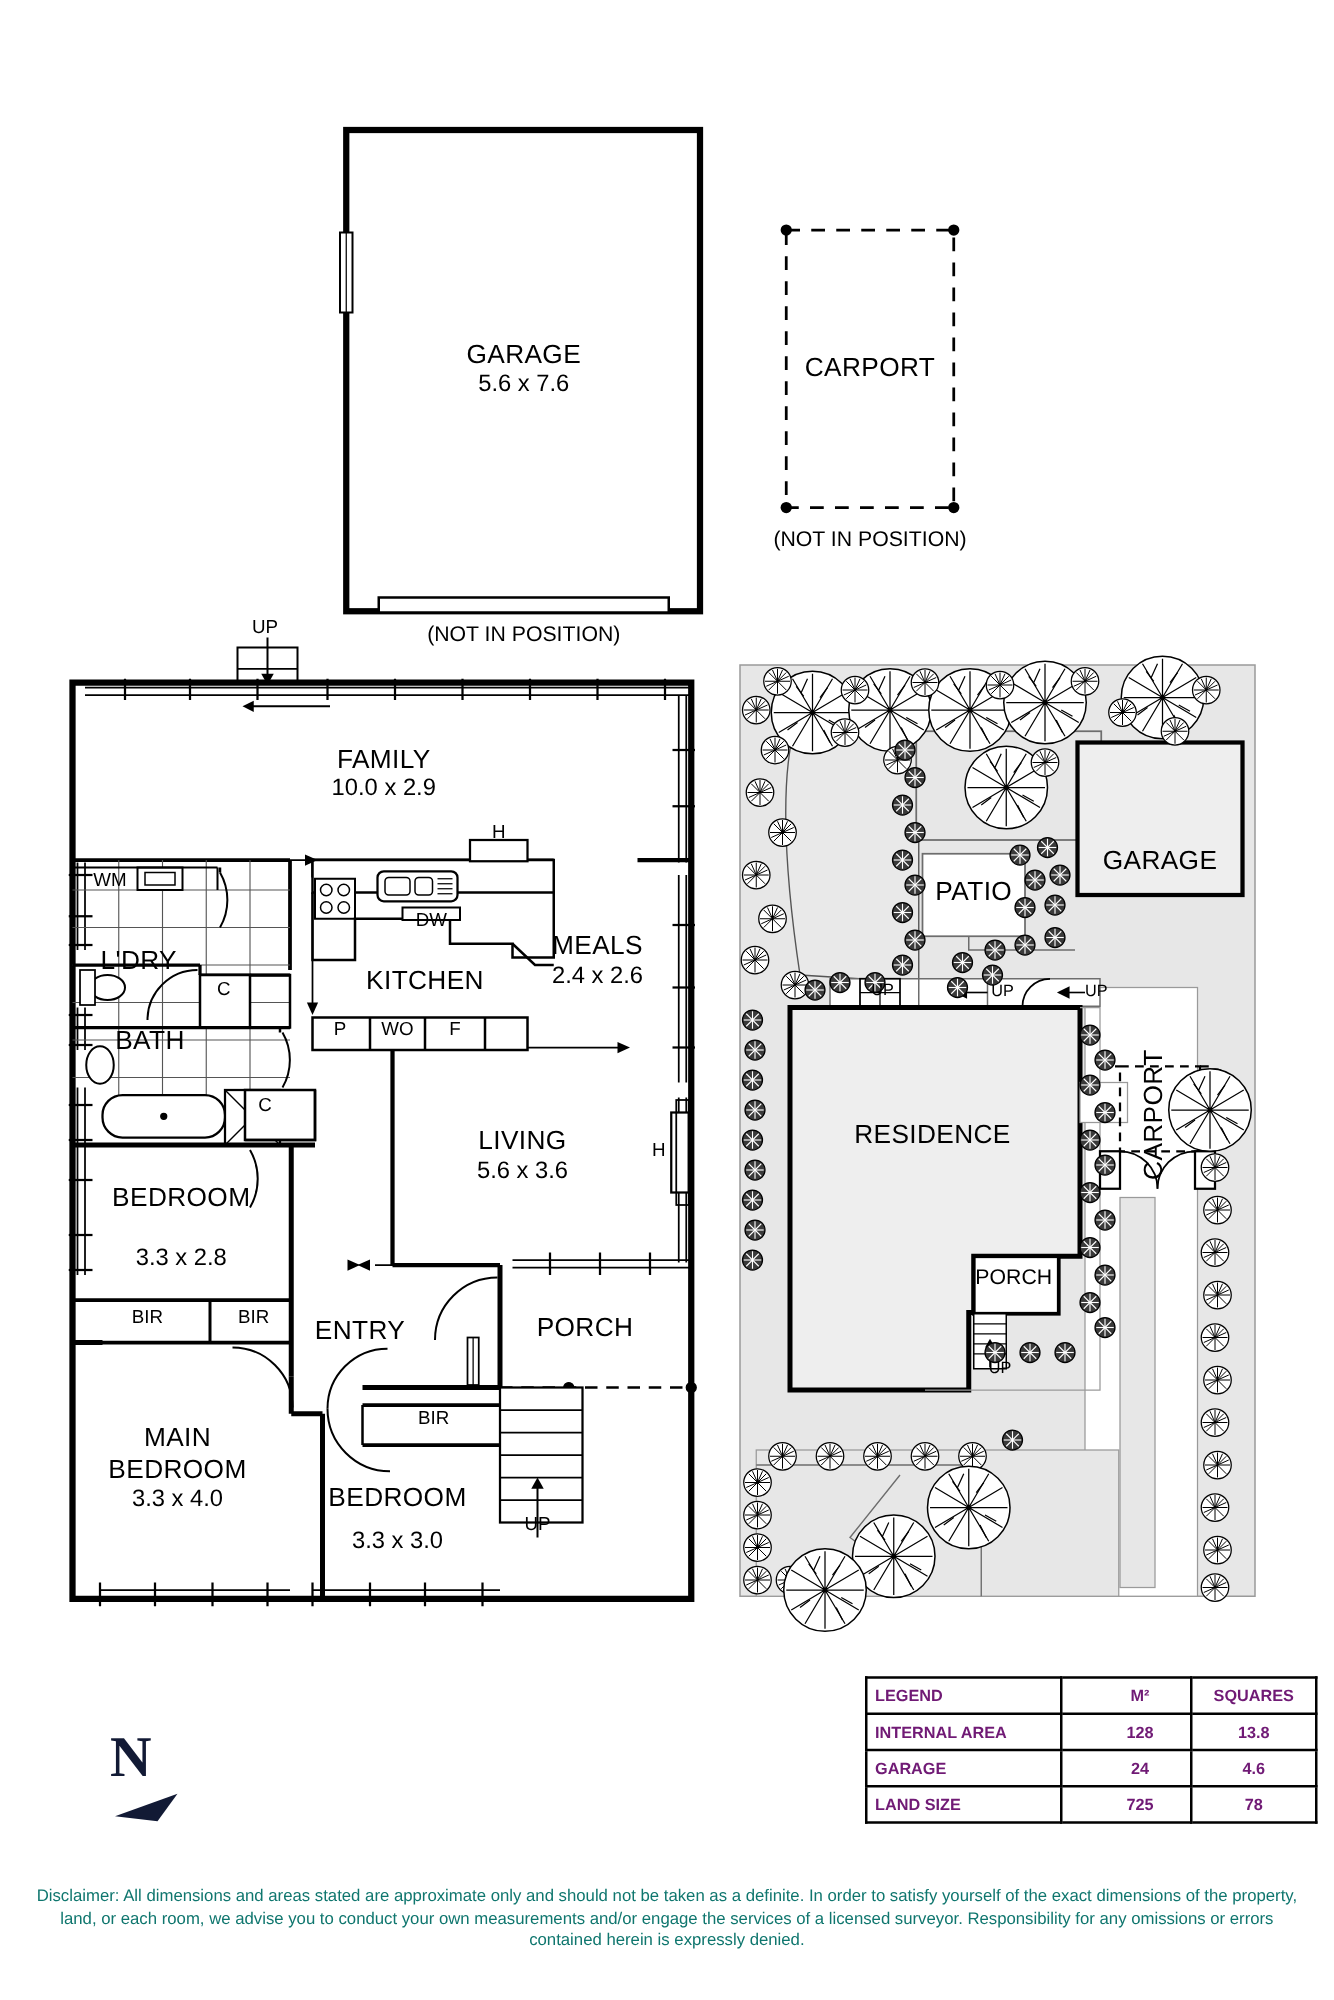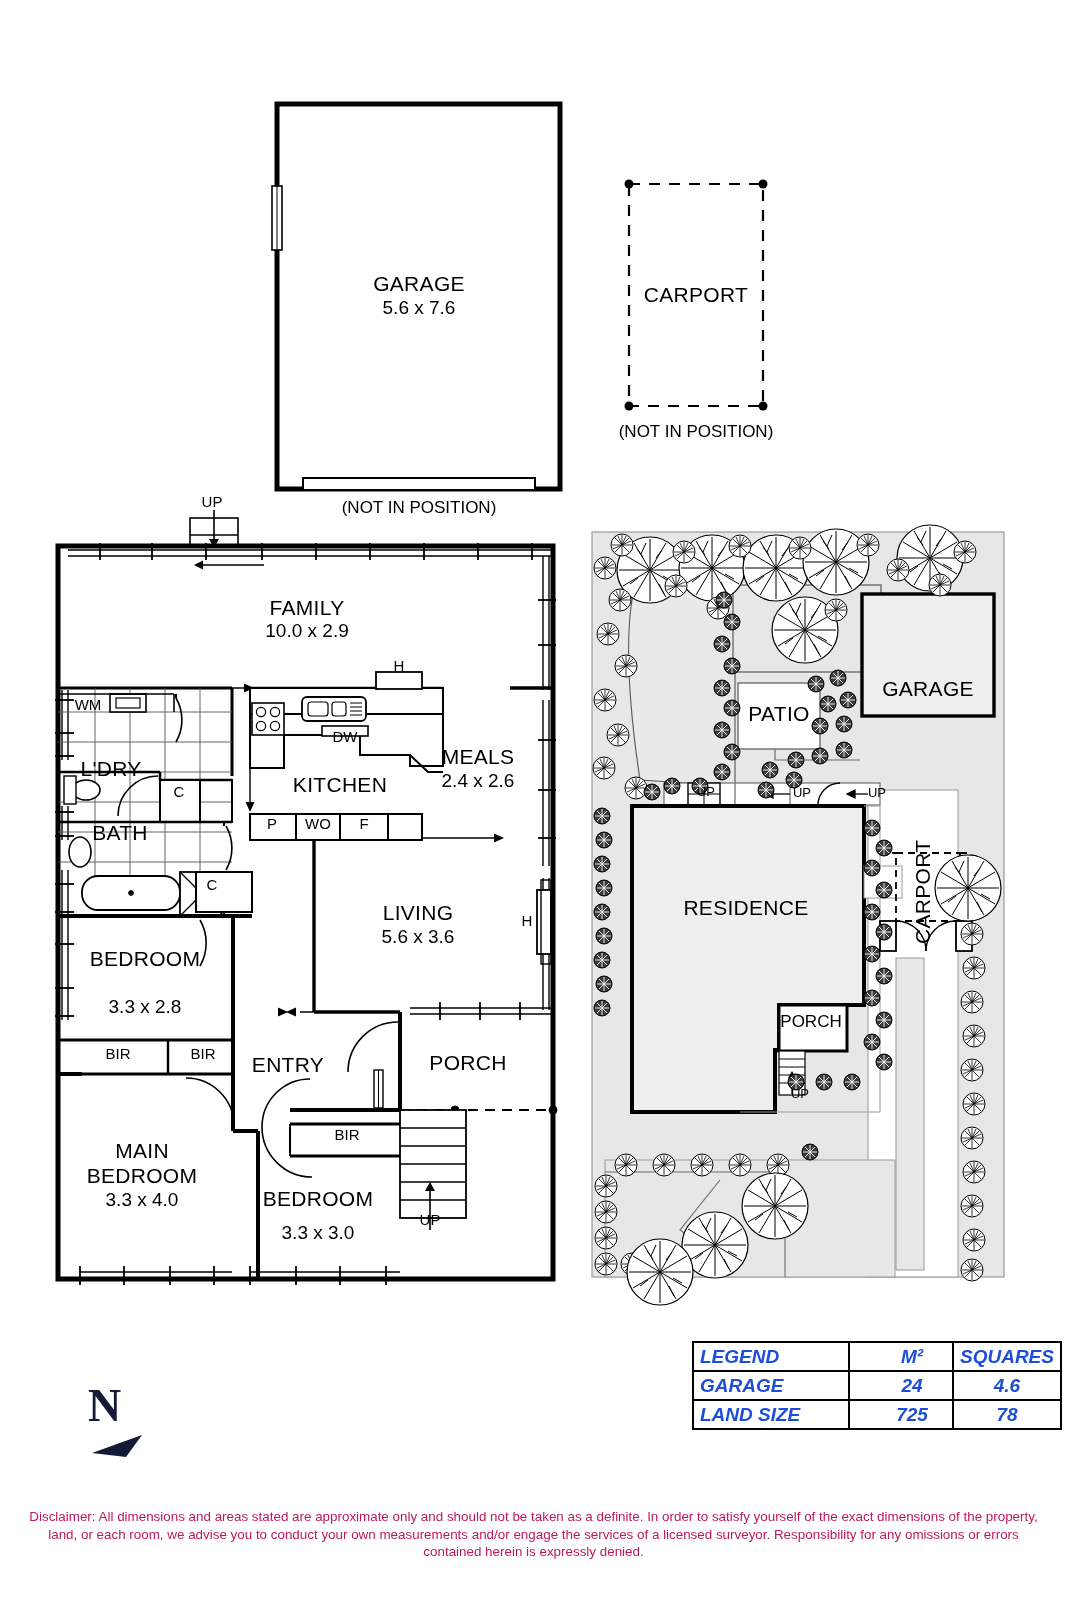--- a/index.html
+++ b/index.html
@@ -15,36 +15,36 @@
   .room-name{font-size:21px;letter-spacing:.3px;}
   .room-dim{font-size:19px;}
   .small{font-size:15px;}
   .tiny{font-size:13px;}
   .mid{font-size:17px;}
   .ctr{transform:translateX(-50%);}
 
   
   .legend{position:absolute;left:692px;top:1341px;border-collapse:collapse;
           font-family:"Liberation Sans", sans-serif;}
-  .legend td,.legend th{border:2px solid #000;height:27px;font-size:19px;
-          padding:0 6px;font-weight:bold;color:#1d4ed8;font-style:italic;}
+  .legend td,.legend th{border:2px solid #000;height:27px;font-size:13px;
+          padding:0 6px;font-weight:bold;color:#701a75;}
   .legend th{font-weight:bold;}
   .legend .c1{width:142px;text-align:left;}
   .legend .c2{width:68px;text-align:center;padding-left:28px;}
   .legend .c3{width:86px;text-align:center;}
   .legend .val{font-weight:bold;}
 
   
   .north{position:absolute;left:88px;top:1383px;}
   .north .n-letter{font-family:"Liberation Serif", serif;font-weight:bold;
         font-size:46px;color:#121a35;line-height:1;}
 
   
   .disclaimer{position:absolute;left:18px;top:1508px;width:1031px;text-align:center;
-      font-family:"Liberation Sans", sans-serif;font-size:13.4px;line-height:1.32;color:#be185d;}
+      font-family:"Liberation Sans", sans-serif;font-size:13.4px;line-height:1.32;color:#0f766e;}
 
   .rot90{transform-origin:center center;transform:rotate(-90deg);}
 </style>
 </head>
 <body>
 
 <div class="stage">
 
 <svg class="plan" viewBox="0 0 1067 1600">
   <defs>
@@ -635,20 +635,25 @@
 <div class="lbl tiny ctr" style="left:800px;top:1087px;">UP</div>
 
 <table class="legend">
   <tbody>
         <tr>
     <th class="c1">LEGEND</th>
     <th class="c2">M²</th>
     <th class="c3">SQUARES</th>
   </tr>
   <tr>
+    <td class="c1">INTERNAL AREA</td>
+    <td class="c2 val">128</td>
+    <td class="c3 val">13.8</td>
+  </tr>
+  <tr>
     <td class="c1">GARAGE</td>
     <td class="c2 val">24</td>
     <td class="c3 val">4.6</td>
   </tr>
   <tr>
     <td class="c1">LAND SIZE</td>
     <td class="c2 val">725</td>
     <td class="c3 val">78</td>
   </tr>
 </tbody>

